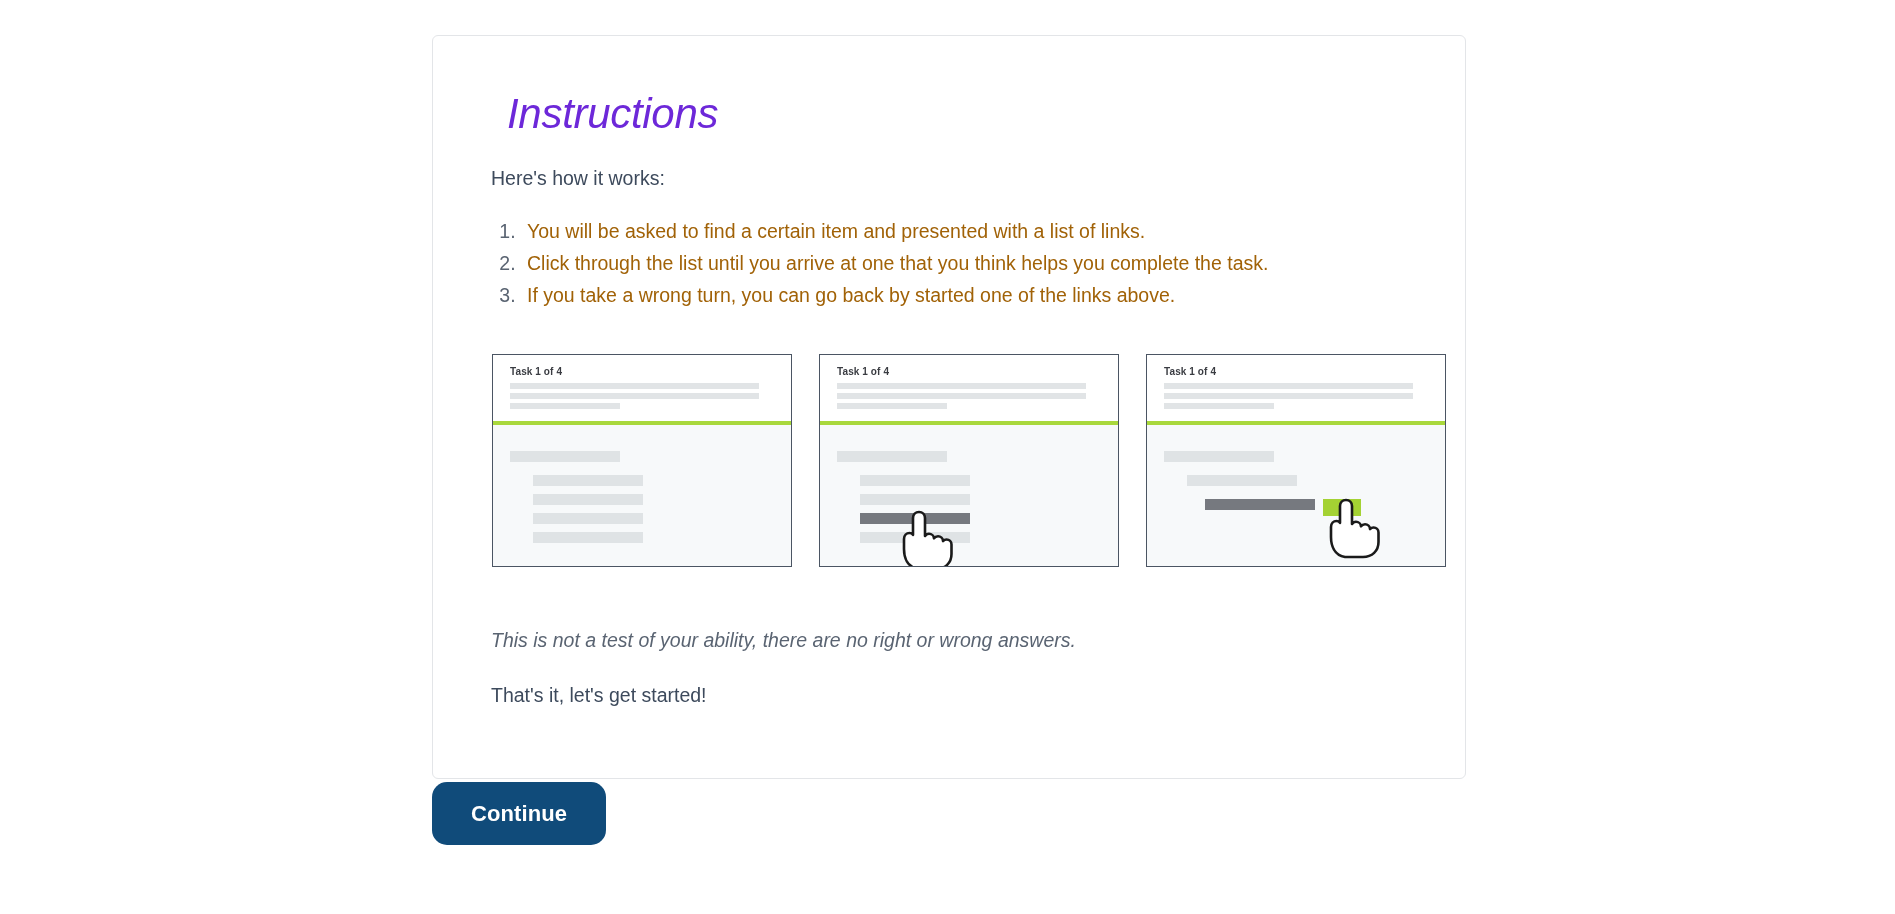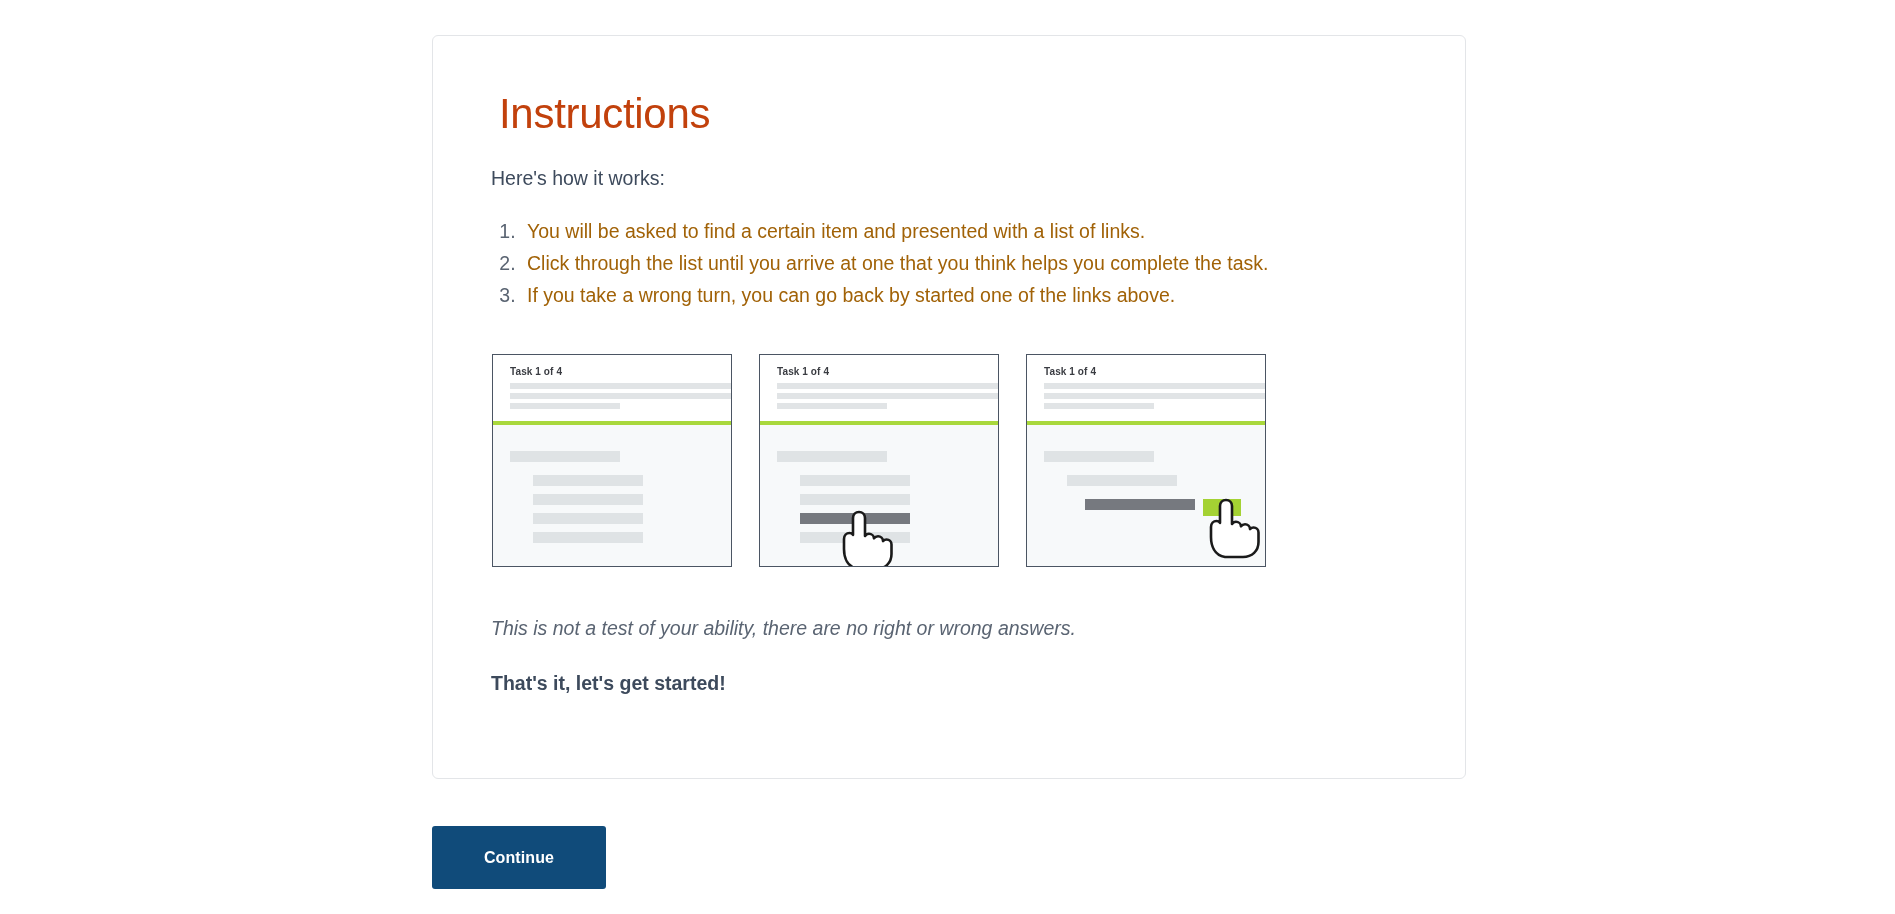--- a/index.html
+++ b/index.html
@@ -35,24 +35,25 @@
   }
 
   .panel-inner {
     padding: 55px 0 0 58px;
   }
 
   
   .page-title {
     font-size: 42px;
     font-weight: 400;
-    color: #c2410c;
+    color: #6d28d9;
     letter-spacing: -0.3px;
-    margin: 0 0 28px 8px;
+    margin: 0 0 28px 16px;
     line-height: 1.1;
+    font-style: italic;
   }
 
   .lede {
     font-size: 19.5px;
     font-weight: normal;
     color: #3d4a5c;
     margin: 0 0 24px 0;
     line-height: 1.35;
   }
 
@@ -76,21 +77,21 @@
 
   
   .cards {
     display: flex;
     gap: 27px;
     margin-top: 44px;
     margin-left: 1px;
   }
 
   .card {
-    width: 240px;
+    width: 300px;
     height: 213px;
     border: 1px solid #4b5563;
     background: #f0abfc;
     box-sizing: border-box;
     position: relative;
     overflow: hidden;
   }
 
   .card-head {
     height: 66px;
@@ -147,45 +148,45 @@
   .hand {
     position: absolute;
     pointer-events: none;
   }
 
   
   .note {
     font-size: 19.5px;
     font-style: italic;
     color: #5a6472;
-    margin-top: 48px;
+    margin-top: 60px;
     line-height: 1.4;
   }
 
   .closing {
     font-size: 19.5px;
-    font-weight: bold;
+    font-weight: normal;
     color: #3d4a5c;
     margin-top: 28px;
     line-height: 1.4;
   }
 
   
   .continue-btn {
     position: absolute;
     left: 432px;
-    top: 826px;
+    top: 782px;
     width: 174px;
     height: 63px;
     background: #104b7a;
     color: #ffffff;
-    font-size: 16px;
+    font-size: 22px;
     font-weight: bold;
     border: none;
-    border-radius: 3px;
+    border-radius: 15px;
     cursor: pointer;
     font-family: "Liberation Sans", sans-serif;
     letter-spacing: 0.1px;
   }
 </style>
 </head>
 <body>
 
 <div class="page">
 

